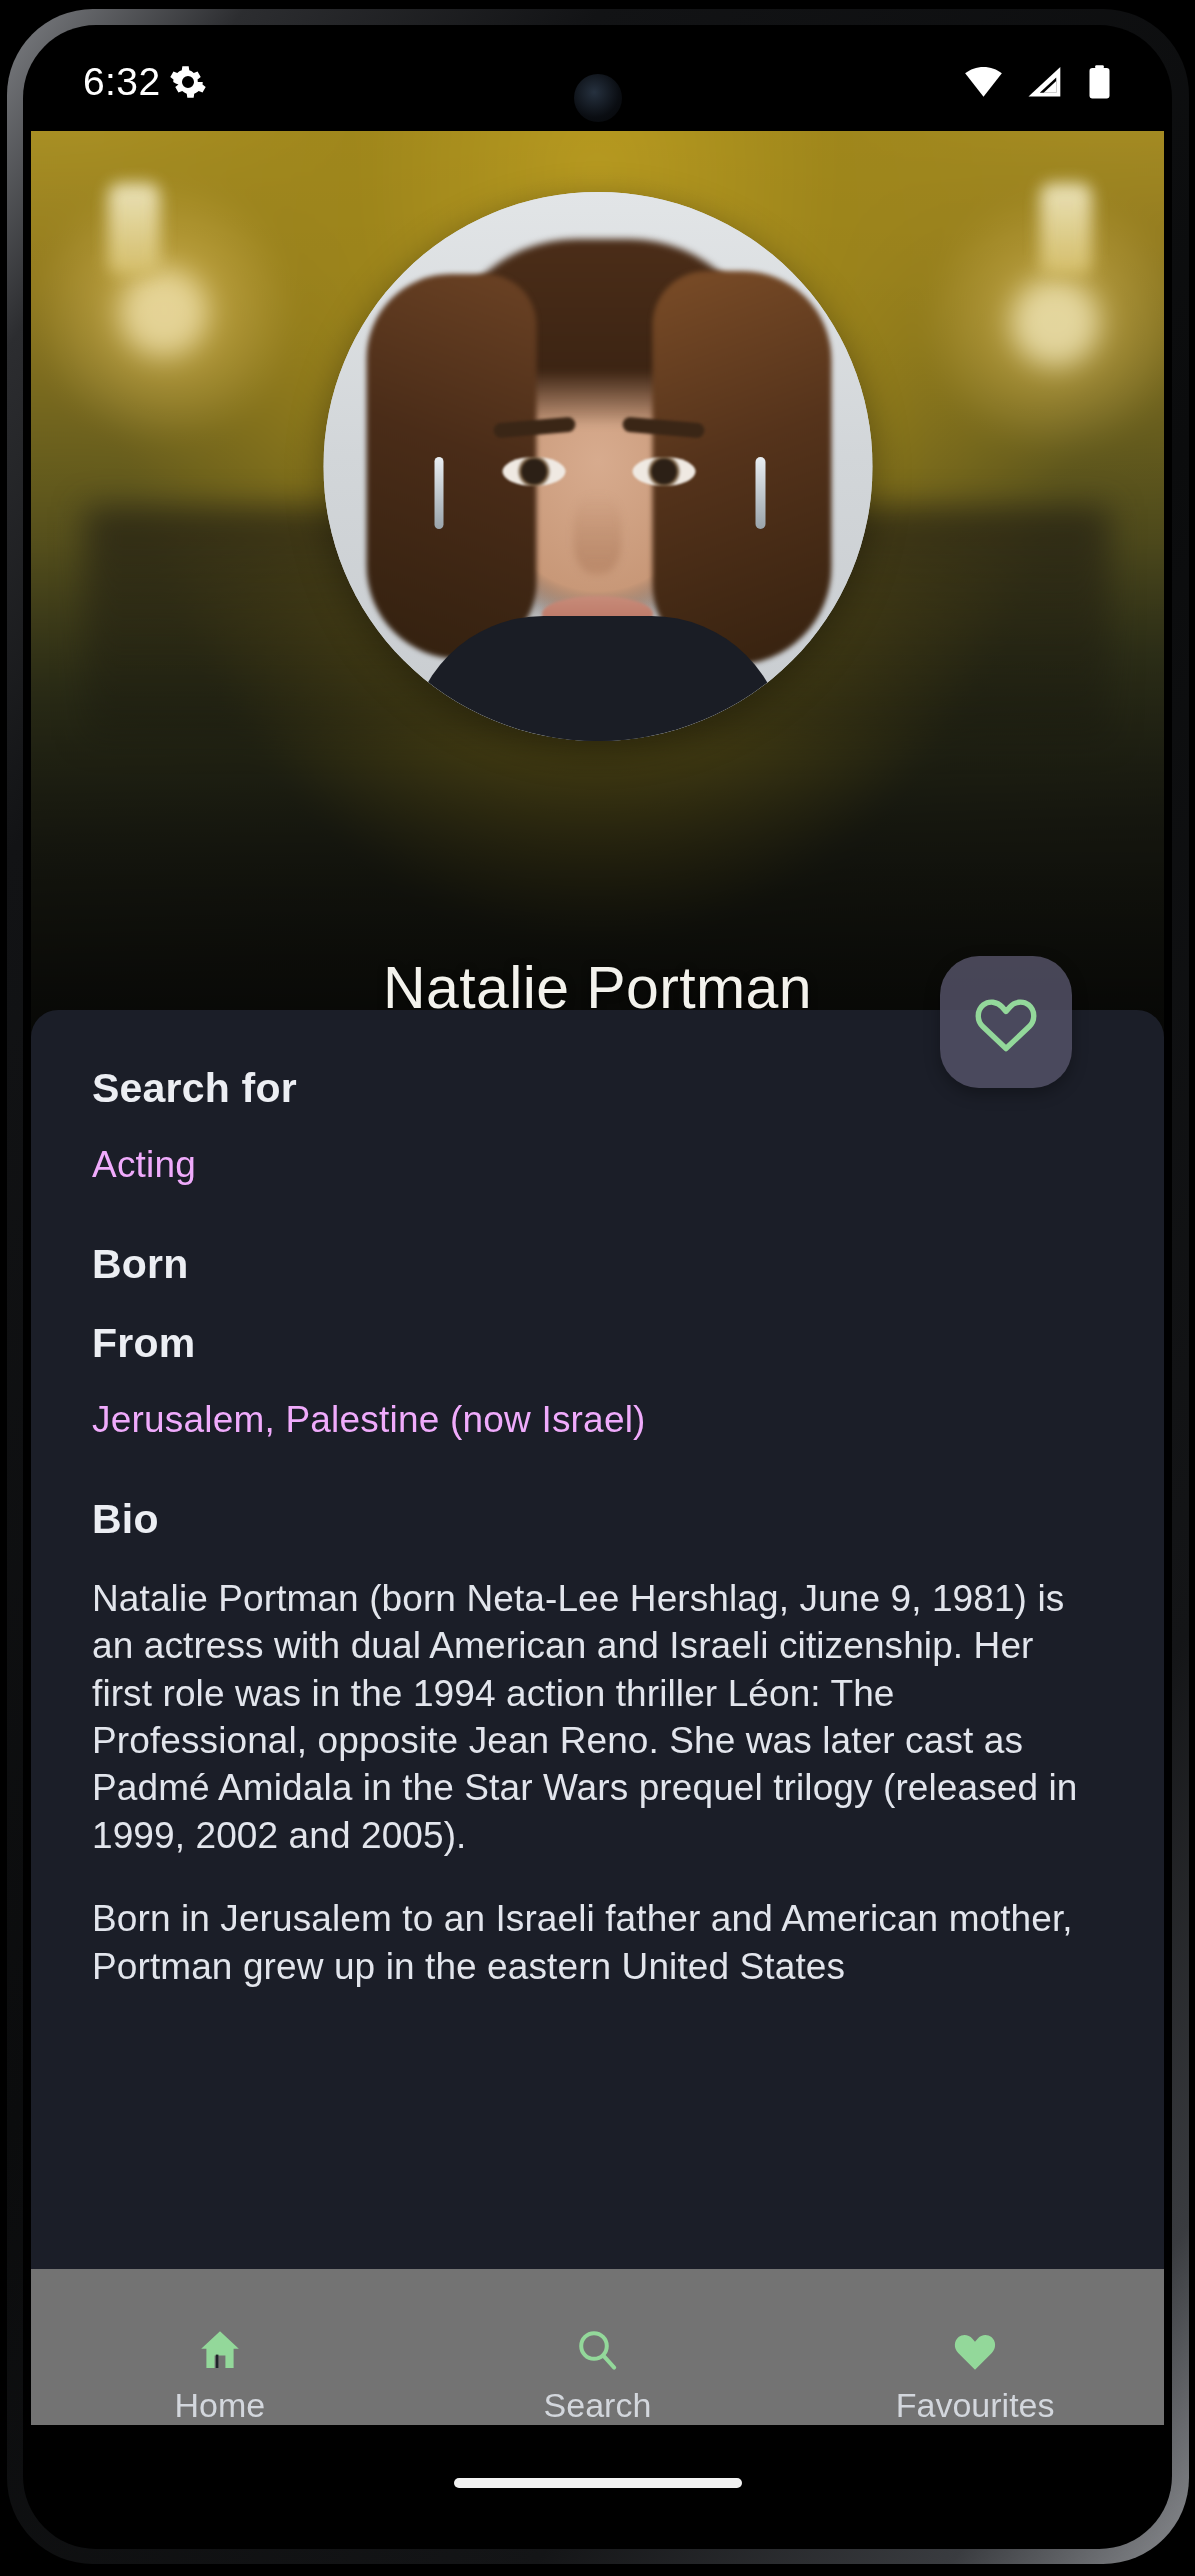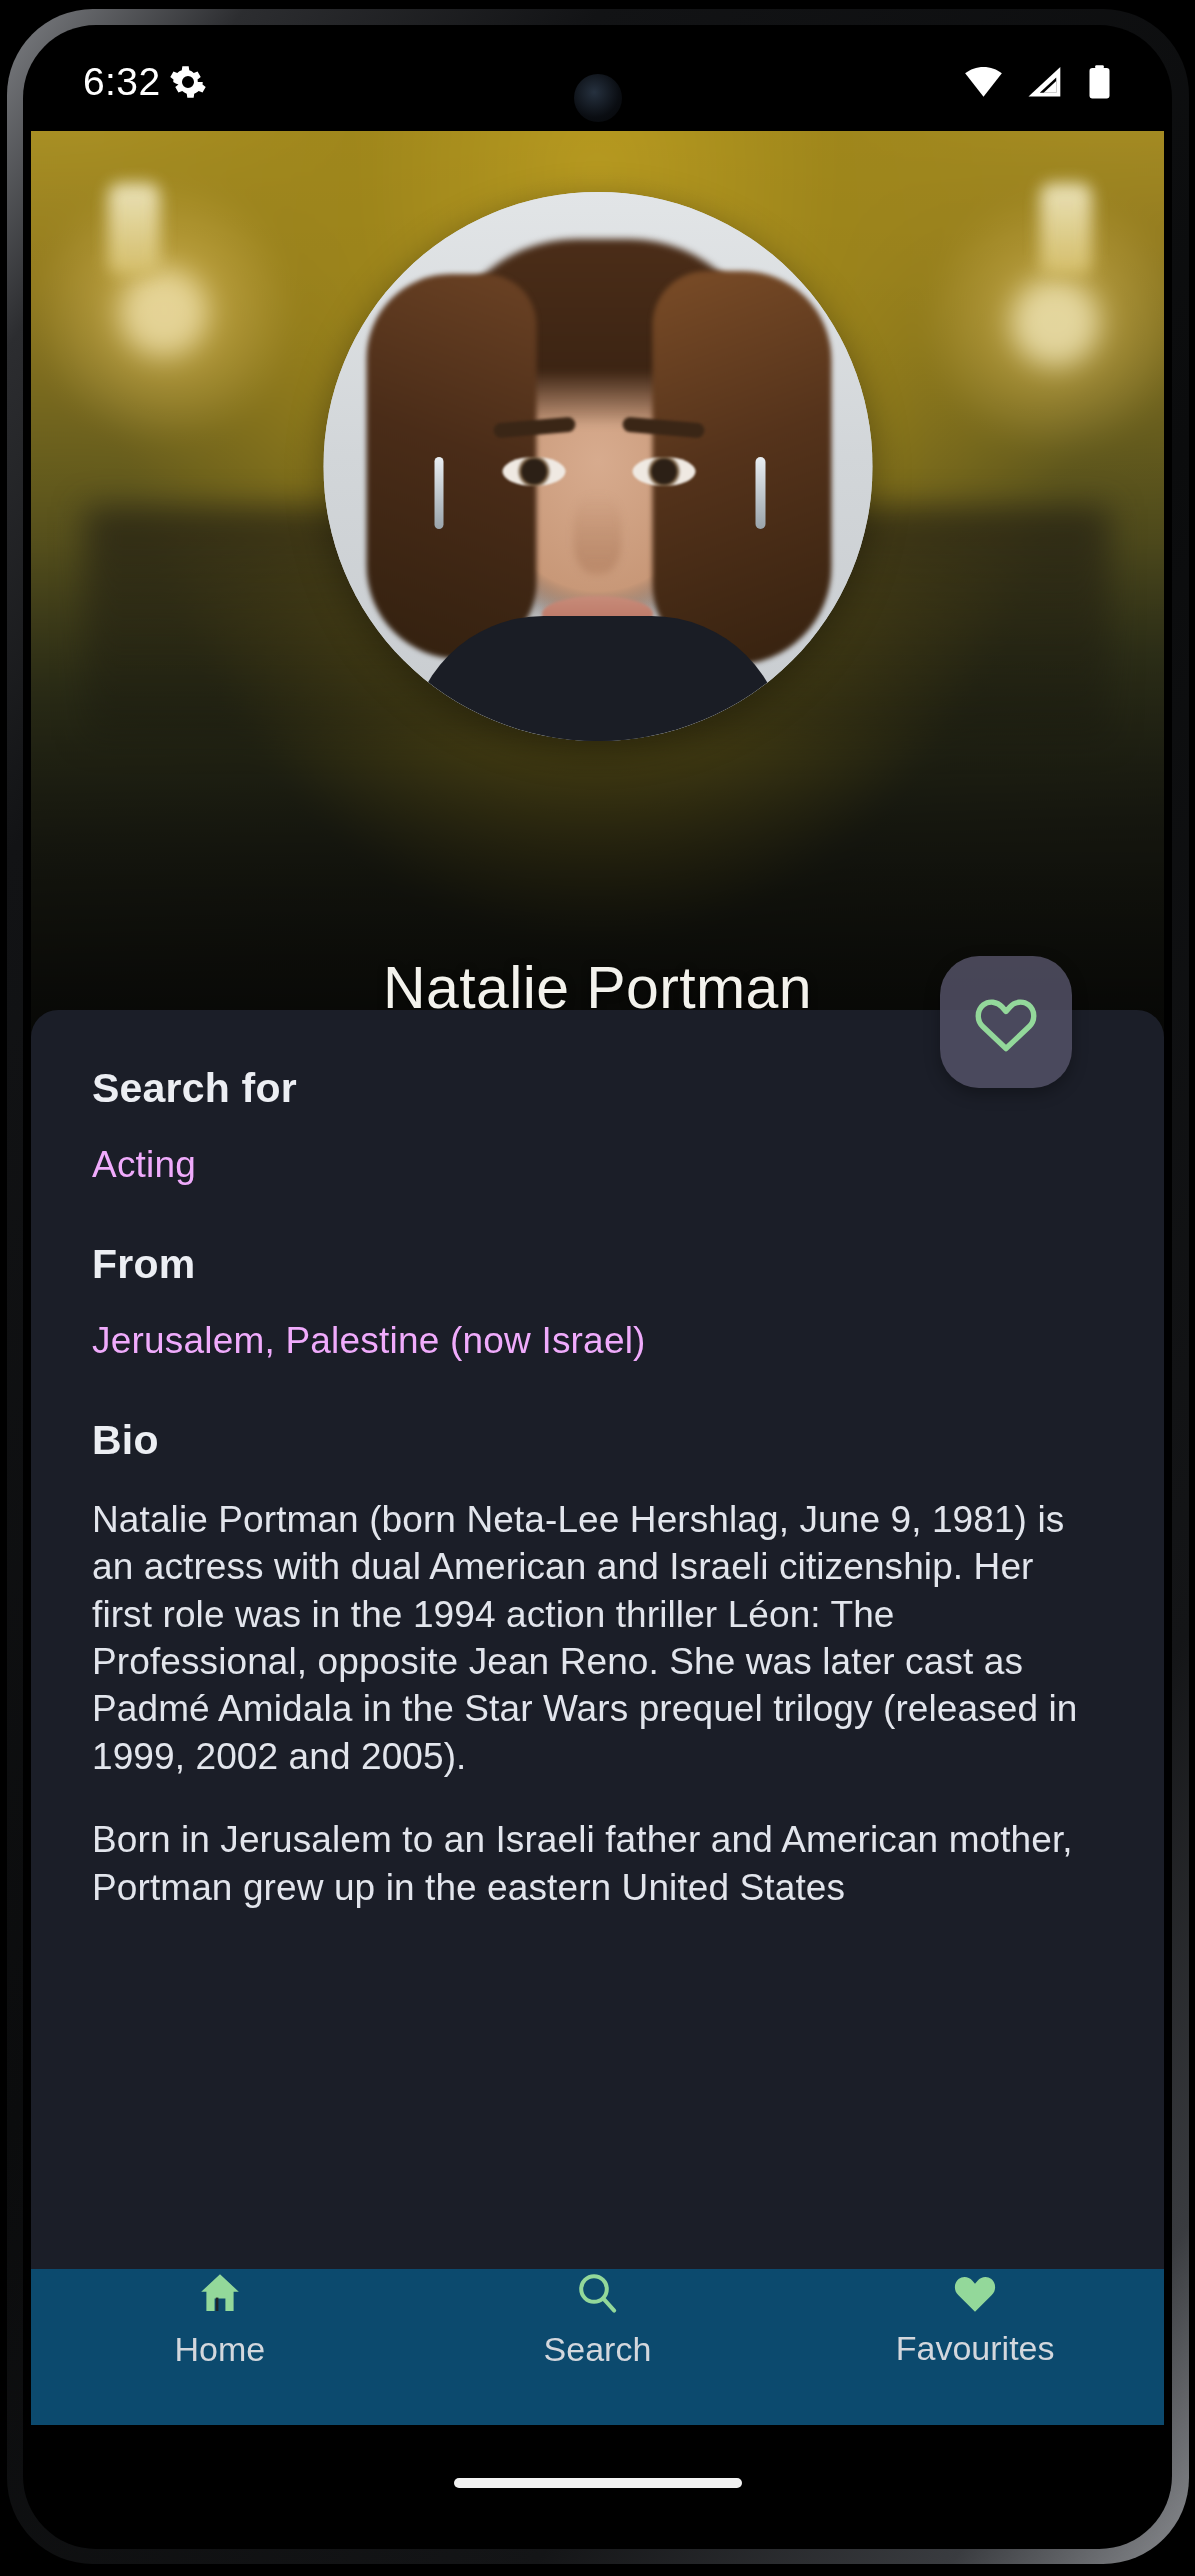--- a/index.html
+++ b/index.html
@@ -184,22 +184,22 @@
     margin-bottom:55px; letter-spacing:0.2px;
   }
   .bio-para{
     color:#e2e5ec; font-size:37px; line-height:1.28;
     letter-spacing:0.1px; margin-bottom:36px;
   }
 
   
   #bottom-nav{
     position:absolute; left:0; bottom:116px; width:100%; height:156px;
-    background:#0c4a6e;
-    display:flex; align-items:flex-start; justify-content:space-around;
+    background:#737373;
+    display:flex; align-items:flex-end; justify-content:space-around;
     z-index:60;
   }
   .nav-item{
     display:flex; flex-direction:column; align-items:center; gap:12.5px;
     width:33%;
   }
   .nav-label{ color:#d3d7dd; font-size:34px; }
 
   
   #gesture-area{
@@ -252,20 +252,21 @@
     <div id="fab-favourite">
       <svg width="68" height="63" viewBox="0 0 24 22">
         <path d="M12 20.2 3.8 12.4C1.6 10.3 1.7 6.7 4 4.8c2-1.6 4.9-1.2 6.6.7l1.4 1.6 1.4-1.6c1.7-1.9 4.6-2.3 6.6-.7 2.3 1.9 2.4 5.5.2 7.6L12 20.2z" fill="none" stroke="#93d89a" stroke-width="1.9" stroke-linejoin="round"></path>
       </svg>
     </div>
 
     <div id="details-sheet">
       <div class="detail-head">Search for</div>
       <div class="detail-value">Acting</div>
 
+      <div class="detail-head">Born</div>
 
       <div class="detail-head">From</div>
       <div class="detail-value">Jerusalem, Palestine (now Israel)</div>
 
       <div class="detail-head">Bio</div>
       <div class="bio-para">Natalie Portman (born Neta-Lee Hershlag, June 9, 1981) is an actress with dual American and Israeli citizenship. Her first role was in the 1994 action thriller Léon: The Professional, opposite Jean Reno. She was later cast as Padmé Amidala in the Star Wars prequel trilogy (released in 1999, 2002 and 2005).</div>
       <div class="bio-para">Born in Jerusalem to an Israeli father and American mother, Portman grew up in the eastern United States</div>
     </div>
 
     <div id="status-bar">

